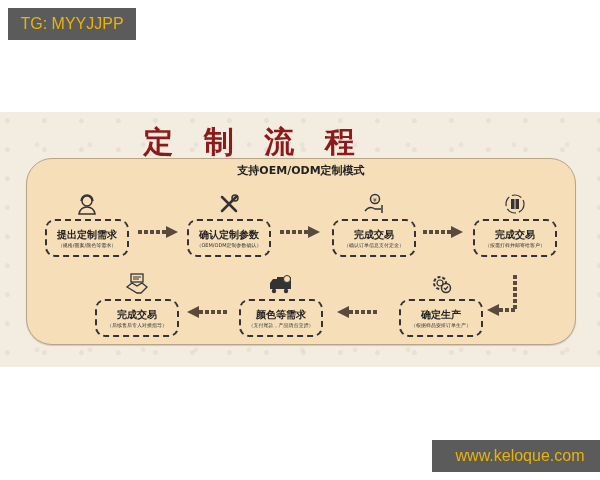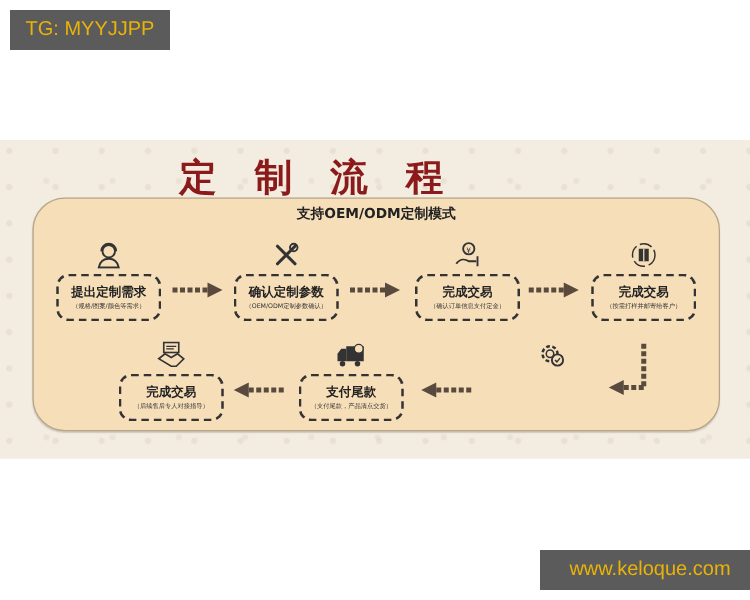--- a/index.html
+++ b/index.html
@@ -145,20 +145,24 @@
 
     <div class="step" style="left:372px;top:108px;">
       <div class="icon">
         <svg width="22" height="22" viewBox="0 0 22 22">
             <circle cx="10" cy="10" r="6" fill="none" stroke="#333" stroke-width="2" stroke-dasharray="3 2"></circle>
             <circle cx="10" cy="10" r="3" fill="none" stroke="#333" stroke-width="1.2"></circle>
             <circle cx="16" cy="15" r="4.5" fill="#f6deb9" stroke="#333" stroke-width="1.5"></circle>
             <path d="M14 15l1.5 1.5L18 13.5" fill="none" stroke="#333" stroke-width="1.2"></path>
           </svg>
       </div>
+      <div class="box">
+        <div class="name">确定生产</div>
+        <div class="desc">（根据样品安排订单生产）</div>
+      </div>
     </div>
 
     <div class="arrow" style="left:310px;top:148px;">
       <div class="tri-l"></div>
         <div class="dots">
           <span></span>
           <span></span>
           <span></span>
           <span></span>
           <span></span>
@@ -169,21 +173,21 @@
       <div class="icon">
         <svg width="26" height="22" viewBox="0 0 26 22">
             <rect x="9" y="4" width="14" height="12" fill="#333"></rect>
             <path d="M2 16V10l3-4h4v10z" fill="#333"></path>
             <circle cx="6" cy="18" r="2.2" fill="#333"></circle>
             <circle cx="18" cy="18" r="2.2" fill="#333"></circle>
             <circle cx="19" cy="6" r="3.5" fill="#f6deb9" stroke="#333"></circle>
           </svg>
       </div>
       <div class="box">
-        <div class="name">支付尾款</div>
+        <div class="name">颜色等需求</div>
         <div class="desc">（支付尾款，产品清点交货）</div>
       </div>
     </div>
 
     <div class="arrow" style="left:160px;top:148px;">
       <div class="tri-l"></div>
         <div class="dots">
           <span></span>
           <span></span>
           <span></span>

